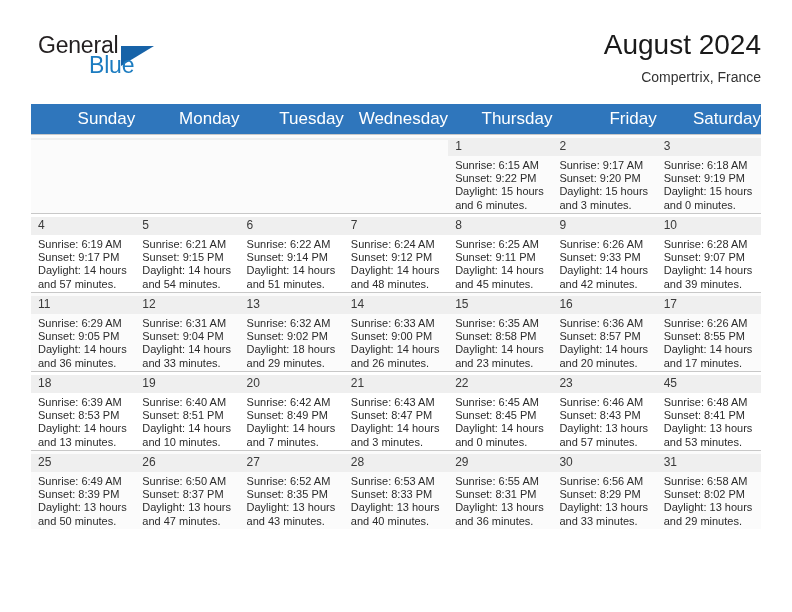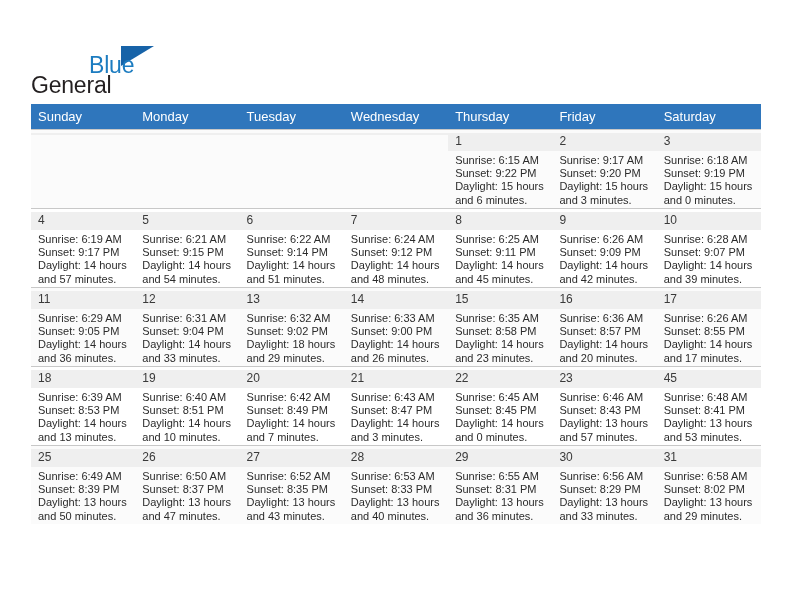--- a/index.html
+++ b/index.html
@@ -33,27 +33,26 @@
 
   .brand {
     position: absolute;
     left: 0;
     top: 4px;
     width: 220px;
     height: 56px;
   }
   .brand-general {
     position: absolute;
-    left: 0;
+    left: 7px;
     top: 0px;
     font-size: 23px;
     letter-spacing: -0.2px;
     color: #231f20;
     line-height: 26px;
-    margin-top: 40px;
   }
   .brand-blue {
     position: absolute;
     left: 58px;
     top: 20px;
     font-size: 23px;
     letter-spacing: -0.2px;
     color: #1c7cc0;
     line-height: 26px;
   }
@@ -93,23 +92,23 @@
     position: absolute;
     left: 31px;
     top: 104px;
     width: 730px;
     border-collapse: collapse;
     table-layout: fixed;
   }
   .calendar th {
     background: #2f76bc;
     color: #ffffff;
-    font-size: 13px;
+    font-size: 17px;
     font-weight: normal;
-    text-align: left;
+    text-align: right;
     padding: 5px 0 5px 7px;
     height: 12px;
     border: none;
   }
   .calendar td {
     vertical-align: top;
     height: 78px;
     padding: 0;
     border: none;
     border-top: 1px solid #c8c8c8;
@@ -149,20 +148,24 @@
 <div class="page">
 
   <div class="header">
 
     <div class="brand">
       <span class="brand-general">General</span>
       <span class="brand-triangle"></span>
       <span class="brand-blue">Blue</span>
     </div>
 
+    <div class="title-block">
+      <div class="cal-title">August 2024</div>
+      <div class="cal-subtitle">Compertrix, France</div>
+    </div>
 
   </div>
 
   <table class="calendar">
     <thead>
       <tr>
         <th>Sunday</th>
         <th>Monday</th>
         <th>Tuesday</th>
         <th>Wednesday</th>
@@ -273,21 +276,21 @@
                 <div>Sunset: 9:11 PM</div>
                 <div class="wrap">Daylight: 14 hours and 45 minutes.</div>
               </div>
             </div>
           </td>
           <td>
             <div class="daycell-inner">
               <span class="daynum">9</span>
               <div class="info">
                 <div>Sunrise: 6:26 AM</div>
-                <div>Sunset: 9:09 PM</div>
+                <div>Sunset: 9:33 PM</div>
                 <div class="wrap">Daylight: 14 hours and 42 minutes.</div>
               </div>
             </div>
           </td>
           <td>
             <div class="daycell-inner">
               <span class="daynum">10</span>
               <div class="info">
                 <div>Sunrise: 6:28 AM</div>
                 <div>Sunset: 9:07 PM</div>

